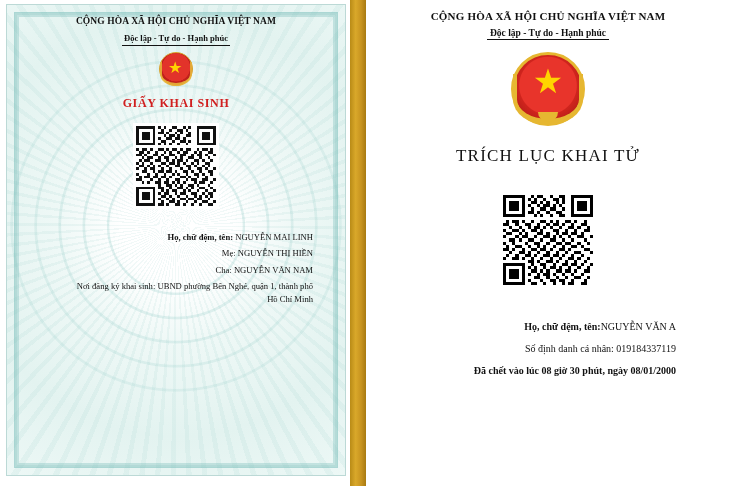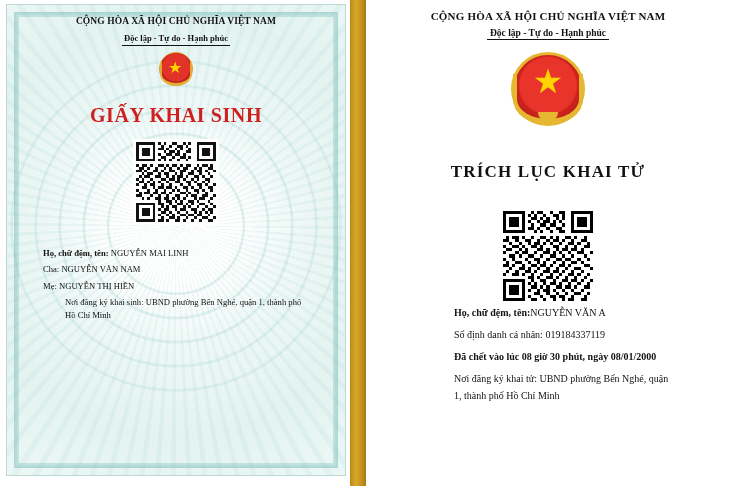--- a/index.html
+++ b/index.html
@@ -118,42 +118,42 @@
     position: absolute;
     left: 1px; right: 1px; bottom: 0px; top: 10px;
     border-radius: 0 0 50% 50%;
     border-bottom: 3px solid #e8b53a;
     border-left: 2px solid #e8b53a;
     border-right: 2px solid #e8b53a;
     box-sizing: border-box;
     opacity: .9;
   }
   .l-title {
-    margin-top: 18px;
-    font-size: 20px;
+    margin-top: 10px;
+    font-size: 12px;
     font-weight: bold;
     color: #d01f1f;
     letter-spacing: 0.6px;
   }
   .qr-wrap {
     margin: 12px auto 0 auto;
     width: 86px;
     height: 86px;
     background: #ffffff;
     padding: 3px;
     box-sizing: border-box;
   }
   .qr {
     width: 100%;
     height: 100%;
     display: block;
   }
   .l-fields {
     margin-top: 22px;
-    text-align: left;
+    text-align: right;
     padding-left: 10px;
     padding-right: 6px;
   }
   .l-fields .row {
     font-size: 8.6px;
     color: #111;
     line-height: 1.55;
     margin-bottom: 3px;
     white-space: nowrap;
   }
@@ -230,36 +230,37 @@
   .r-emblem .cog {
     position: absolute;
     left: 50%;
     bottom: 4px;
     transform: translateX(-50%);
     width: 20px; height: 10px;
     border-radius: 0 0 10px 10px;
     background: #e6b731;
   }
   .r-title {
-    margin-top: 36px;
+    margin-top: 20px;
     font-size: 17px;
-    font-weight: bold;
+    font-weight: normal;
     color: #111;
     letter-spacing: 1.2px;
   }
   .r-qr-wrap {
     margin: 26px auto 0 auto;
     width: 96px;
     height: 96px;
     padding: 3px;
     background: #fff;
     box-sizing: border-box;
   }
   .r-fields {
-    text-align: left;
+    margin-top: 30px;
+    text-align: right;
     padding-left: 54px;
     padding-right: 20px;
   }
   .r-fields .row {
     font-size: 10px;
     color: #111;
     line-height: 1.7;
     margin-bottom: 5px;
   }
   .r-fields .row.nowrap { white-space: nowrap; }
@@ -524,26 +525,26 @@
             </g>
           </svg>
         </div>
 
         <div class="l-fields">
           <div class="row">
             <span class="lbl">Họ, chữ đệm, tên:</span>
             <span>NGUYỄN MAI LINH</span>
           </div>
           <div class="row">
+            <span class="lbl-n">Mẹ:</span>
+            <span>NGUYỄN THỊ HIỀN</span>
+          </div>
+          <div class="row">
             <span class="lbl-n">Cha:</span>
             <span>NGUYỄN VĂN NAM</span>
-          </div>
-          <div class="row">
-            <span class="lbl-n">Mẹ:</span>
-            <span>NGUYỄN THỊ HIỀN</span>
           </div>
           <div class="row wrap">
             <span class="lbl-n">Nơi đăng ký khai sinh:</span>
             <span>UBND phường Bến Nghé, quận 1, thành phố Hồ Chí Minh</span>
           </div>
         </div>
       </div>
     </div>
   </div>
 
@@ -794,20 +795,16 @@
       <div class="row nowrap">
         <span class="lbl">Họ, chữ đệm, tên:</span><span>NGUYỄN VĂN A</span>
       </div>
       <div class="row nowrap">
         <span class="lbl-n">Số định danh cá nhân:</span>
         <span>019184337119</span>
       </div>
       <div class="row nowrap">
         <span class="lbl">Đã chết vào lúc 08 giờ 30 phút, ngày 08/01/2000</span>
       </div>
-      <div class="row">
-        <span class="lbl-n">Nơi đăng ký khai tử:</span>
-        <span>UBND phường Bến Nghé, quận 1, thành phố Hồ Chí Minh</span>
-      </div>
     </div>
   </div>
 
 </div>
 
 </body></html>

